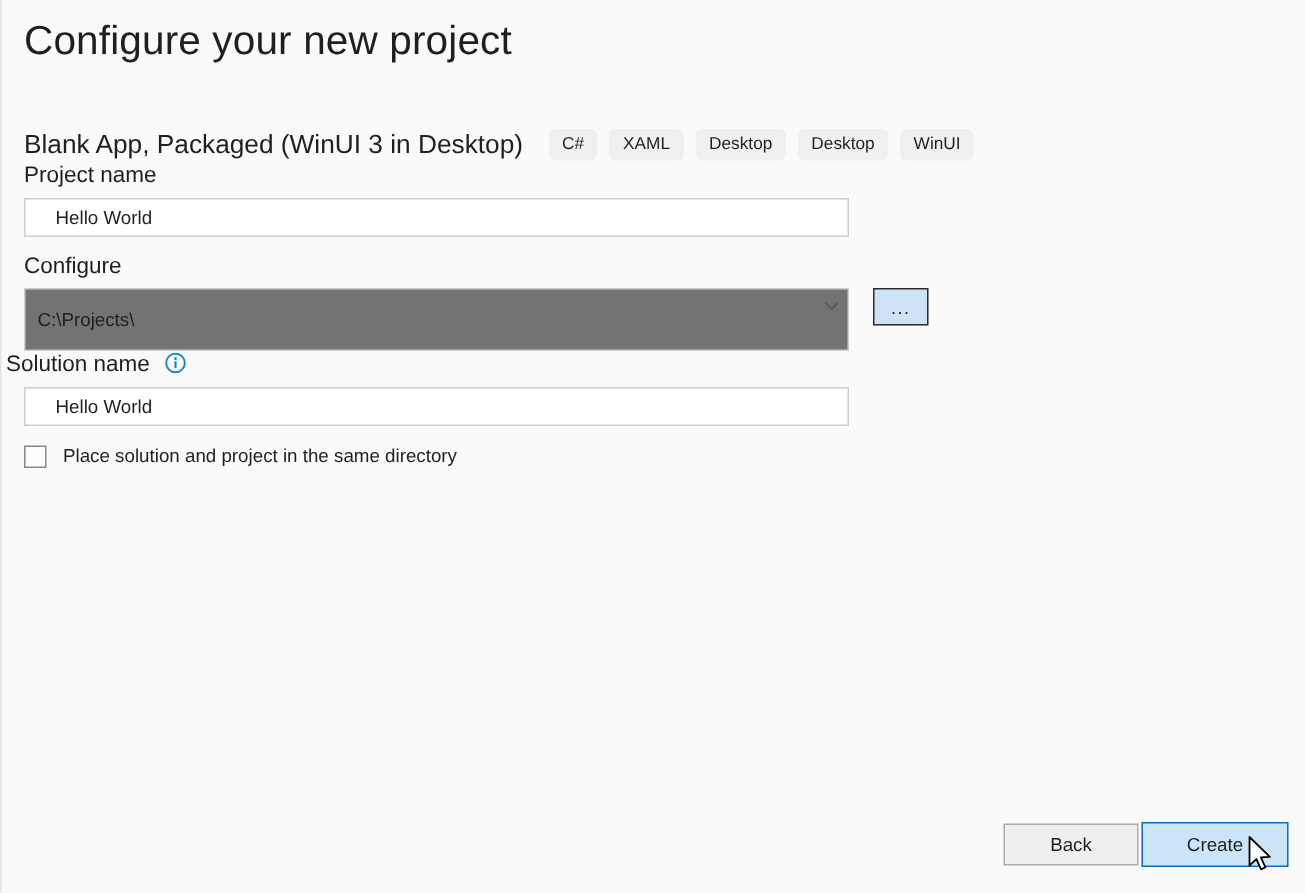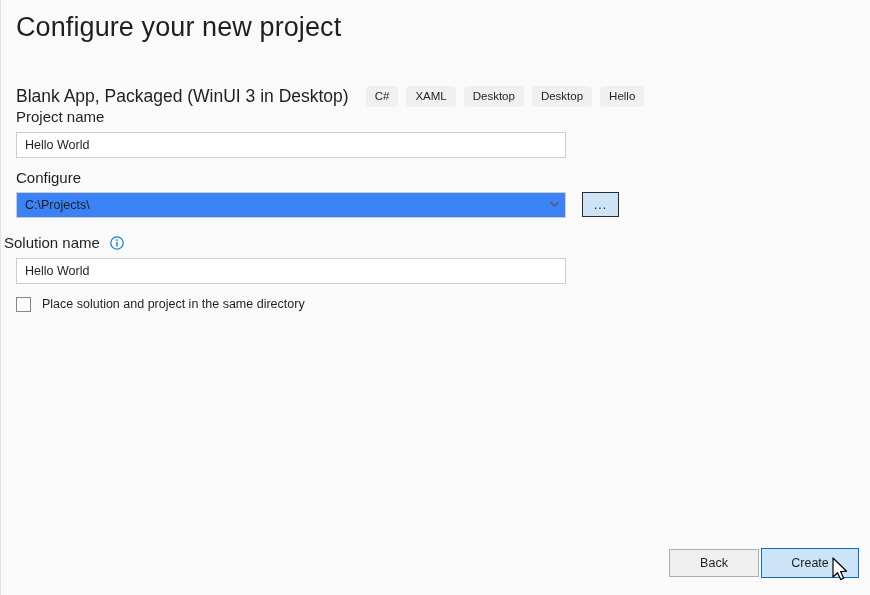--- a/index.html
+++ b/index.html
@@ -81,36 +81,36 @@
     position: absolute;
     left: 15px;
     width: 550px;
     height: 26px;
     background: #ffffff;
     border: 1px solid #ccccd4;
     box-sizing: border-box;
     font-family: "Liberation Sans", sans-serif;
     font-size: 12.5px;
     color: #1f1f1f;
-    padding: 0 0 0 8px;
+    padding: 0 0 0 20px;
     outline: none;
     border-radius: 0;
   }
   .combo-wrap {
     position: absolute;
     left: 15px;
     width: 550px;
     height: 26px;
   }
   .combo-input {
     position: absolute;
     left: 0; top: 0;
     width: 550px;
-    height: 26px;
-    background: #3b82f6;
+    height: 42px;
+    background: #737373;
     border: 1px solid #ccccd4;
     box-sizing: border-box;
     font-family: "Liberation Sans", sans-serif;
     font-size: 12.5px;
     color: #1f1f1f;
     padding: 0 24px 0 8px;
     outline: none;
   }
   .combo-arrow {
     position: absolute;
@@ -229,21 +229,21 @@
 
   <div class="page-title">Configure your new project</div>
 
   <div class="subtitle-row">
     <div class="template-name">Blank App, Packaged (WinUI 3 in Desktop)</div>
     <div class="tag-list">
       <span class="tag-pill">C#</span>
       <span class="tag-pill">XAML</span>
       <span class="tag-pill">Desktop</span>
       <span class="tag-pill">Desktop</span>
-      <span class="tag-pill">Hello</span>
+      <span class="tag-pill">WinUI</span>
     </div>
   </div>
 
   <div class="field-label" style="left:15px; top:109px;">Project name</div>
   <input class="text-input" style="top: 132px;" type="text" value="Hello World">
 
   <div class="field-label" style="left:15px; top:170px;">Configure</div>
   <div class="combo-wrap" style="top:192px;">
     <input class="combo-input" type="text" value="C:\Projects\" style="">
     <span class="combo-arrow">

